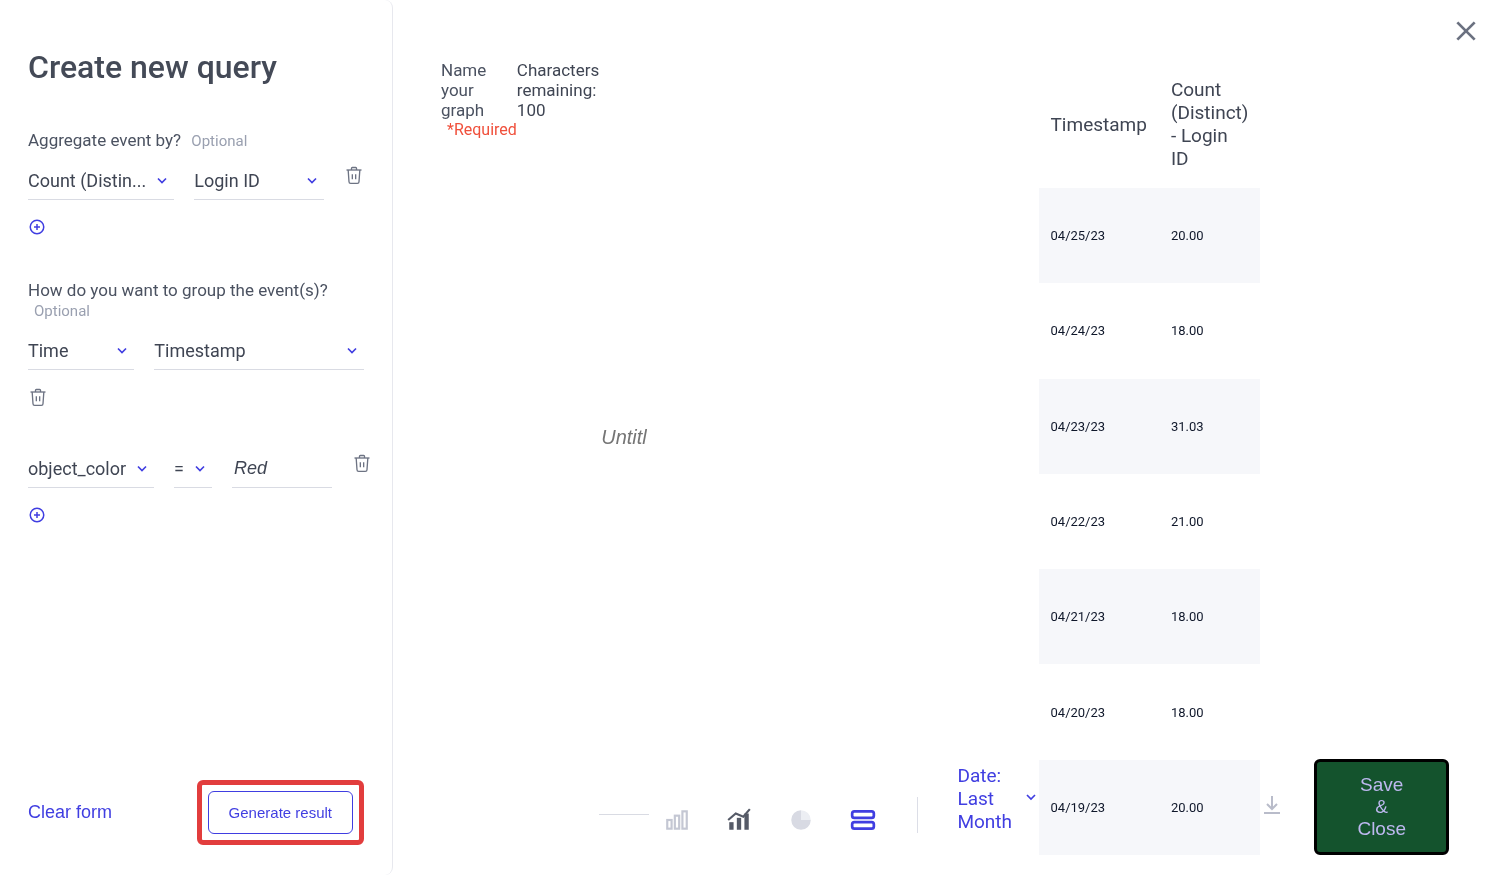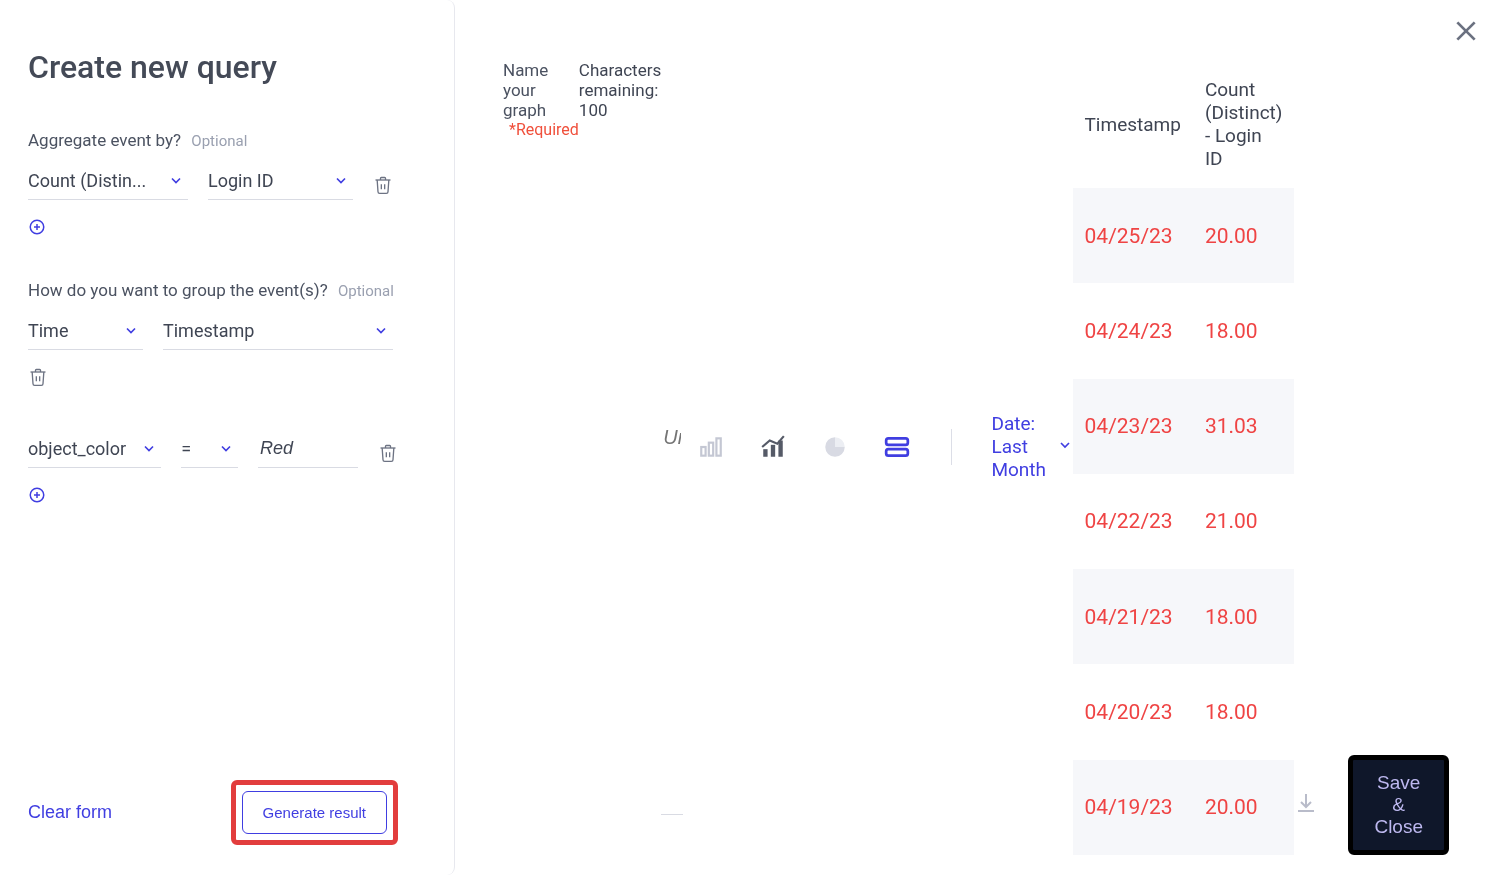--- a/index.html
+++ b/index.html
@@ -25,21 +25,21 @@
     overflow:hidden;
     position:relative;
   }
   .close-x{
     position:absolute; top:18px; right:28px; cursor:pointer;
   }
   .close-x svg{width:26px;height:26px;stroke:#6b7180;stroke-width:2.5;}
 
   .layout{display:flex;height:100%;}
   .sidebar{
-    width:455px; padding:48px 56px 30px 28px;
+    width:393px; padding:48px 28px 30px 28px;
     border-right:1px solid #e7e8ee; display:flex; flex-direction:column;border-radius:8px;
   }
   .title{font-size:32px;font-weight:500;color:#444a57;margin-bottom:44px;}
 
   .q-label{font-size:17px;color:#4b5261;margin-bottom:14px;}
   .optional{font-size:15px;color:var(--text-light);margin-left:6px;}
 
   .dd{
     border:none;border-bottom:1px solid var(--border);
     padding:6px 28px 8px 0; font-size:18px; color:#3f4553;
@@ -47,21 +47,21 @@
     align-items:center; justify-content:space-between; cursor:pointer;
   }
   .dd-full{width:385px;}
   .dd .chev,.chev{position:absolute;right:4px;top:50%;transform:translateY(-50%);}
   .chev svg{width:16px;height:16px;stroke:var(--primary);stroke-width:2.5;fill:none;}
   .dd-sm{width:160px;}
   .dd-xs{width:115px;}
   .dd-md{width:230px;}
   .dd-tight{width:60px;}
   .dd-comp{width:145px;}
-  .row{display:flex;align-items:flex-end;gap:20px;}
+  .row{display:flex;align-items:flex-start;gap:20px;}
   .trash svg{width:20px;height:22px;stroke:#6d7383;stroke-width:1.6;fill:none;}
   .add-circle svg{width:18px;height:18px;stroke:var(--primary);stroke-width:2;fill:none;}
   .add-circle{cursor:pointer;margin-top:18px;display:inline-block;}
 
   .section{margin-bottom:40px;}
 
   .italic-input{
     border:none;border-bottom:1px solid var(--border);padding:6px 2px 8px 2px;
     font-size:18px;font-style:italic;color:#3f4553;width:100px;background:transparent;outline:none;
   }
@@ -81,39 +81,39 @@
   .name-row{display:flex;align-items:baseline;justify-content:space-between;margin-bottom:4px;}
   .name-label{font-size:17px;color:#4b5261;}
   .required{color:var(--required);margin-left:6px;}
   .chars{font-size:17px;color:#3f4553;}
   .name-input{
     width:100%;border:none;border-bottom:1px solid var(--border);
     font-size:20px;font-style:italic;color:var(--text-light);
     padding:10px 2px 10px 2px;background:transparent;outline:none;margin-bottom:40px;
   }
 
-  .toolbar{display:flex;align-items:center;gap:40px;margin-bottom:22px;padding-left:14px;}
+  .toolbar{display:flex;align-items:flex-end;gap:40px;margin-bottom:22px;padding-left:14px;}
   .chart-icons{display:flex;align-items:center;gap:34px;}
   .chart-icons .ic{cursor:pointer;display:inline-flex;}
   .chart-icons svg{width:28px;height:26px;}
   .vr{width:1px;height:36px;background:#dcdee7;}
   .date-range{color:var(--primary);font-size:19px;display:flex;align-items:center;gap:10px;cursor:pointer;}
   .date-range .chev{position:static;transform:none;}
 
   table.data{width:100%;border-collapse:collapse;}
   table.data th{text-align:left;font-weight:400;font-size:19px;color:#3f4553;padding:18px 12px;}
-  table.data td{font-size:21px;color:#ef4444;padding:22px 12px;}
+  table.data td{font-size:13px;color:#0f172a;padding:22px 12px;}
   table.data tbody tr:nth-child(odd){background:var(--row-alt);}
   .divider-bottom{border-top:1px solid var(--border);margin-top:4px;}
 
   .footer-right{margin-top:auto;display:flex;justify-content:flex-end;align-items:center;gap:30px;padding-top:14px; padding-right:10px;}
   .dl-icon svg{width:24px;height:24px;stroke:#b9bcca;stroke-width:2;fill:none;}
   .save-btn{
-    border:5px solid #000000;background:#0f172a;color:#bdb8ef;
-    font-size:19px;padding:12px 21px;border-radius:6px;cursor:not-allowed;
+    border:3px solid #000000;background:#14532d;color:#bdb8ef;
+    font-size:19px;padding:12px 40px;border-radius:6px;cursor:not-allowed;
   }
   .trunc{white-space:nowrap;overflow:hidden;text-overflow:ellipsis;max-width:100%;}
 </style>
 </head>
 <body>
 
 <div class="close-x">
   <svg viewBox="0 0 24 24">
       <line x1="4" y1="4" x2="20" y2="20"></line>
       <line x1="20" y1="4" x2="4" y2="20"></line>

